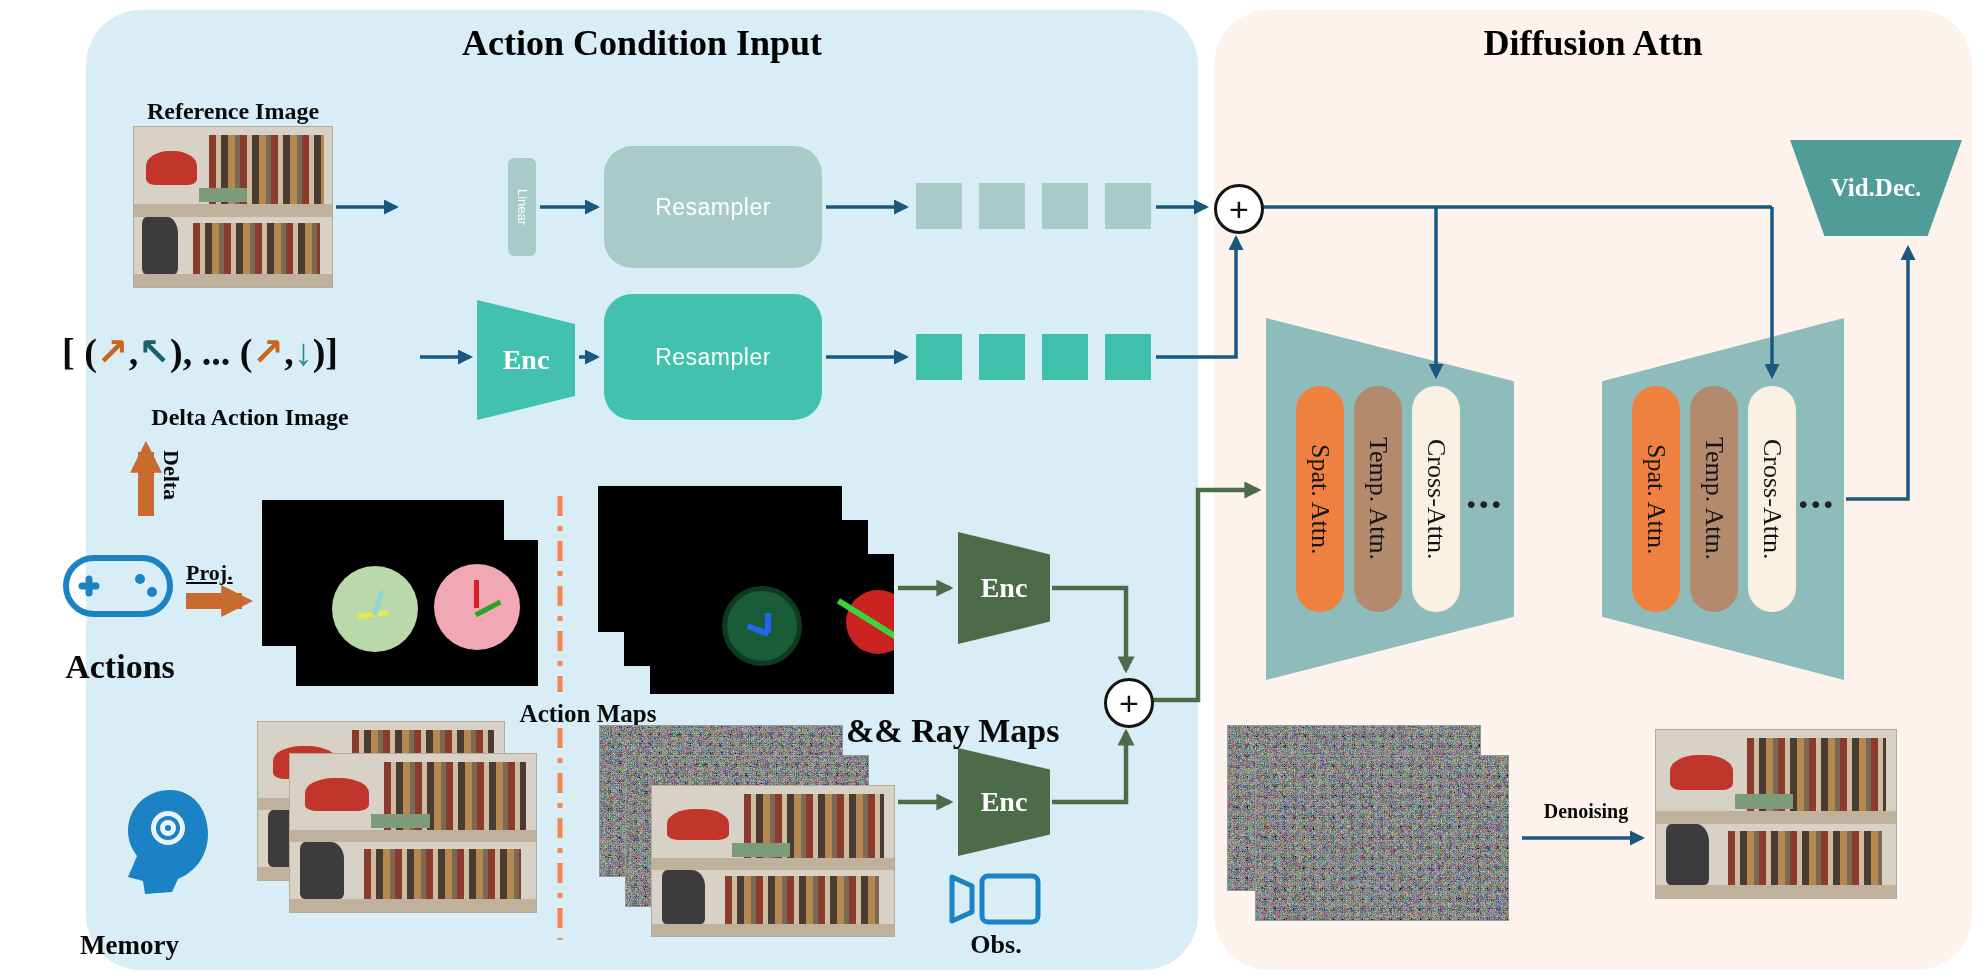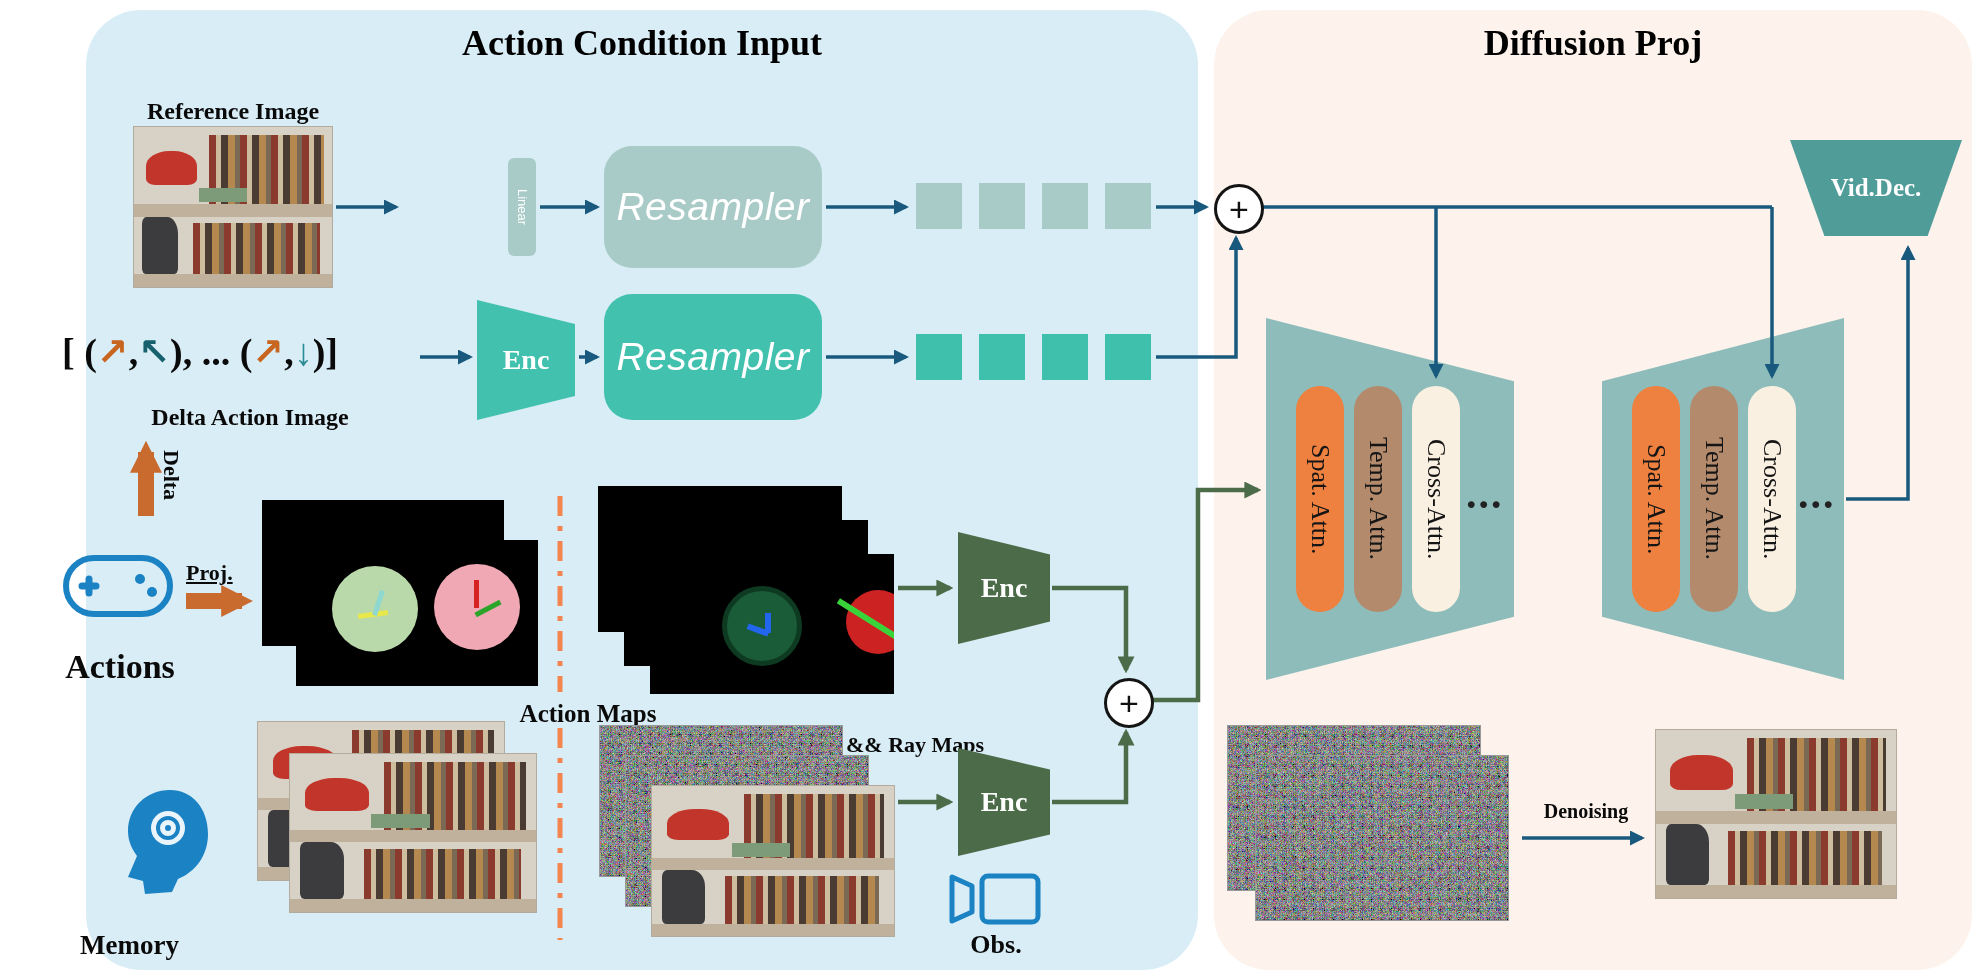--- a/index.html
+++ b/index.html
@@ -27,21 +27,21 @@
   .noise-frame{position:absolute;background:#888;overflow:hidden;outline:1px solid #999;}
   .noise-fill{position:absolute;inset:0;width:100%;height:100%;}
   
   .blackmap{position:absolute;background:#000;overflow:hidden;}
   .circ{position:absolute;border-radius:50%;}
   .tick{position:absolute;}
   
   .trap-r{position:absolute;clip-path:polygon(0 0,100% 20%,100% 80%,0 100%);display:flex;align-items:center;justify-content:center;}
   .rounded-node{position:absolute;border-radius:28px;display:flex;align-items:center;justify-content:center;}
   .node-label{color:#fff;font-family:"Liberation Sans","DejaVu Sans",sans-serif;}
-  .res-label{font-size:39px;letter-spacing:.5px;font-style:italic;}
+  .res-label{font-size:23px;letter-spacing:.5px;}
   .enc-label{font-family:"Liberation Serif","DejaVu Serif",serif;font-weight:bold;font-size:28px;}
   .clip-label{font-family:"Liberation Serif","DejaVu Serif",serif;font-weight:bold;font-size:22px;letter-spacing:1px;}
   .sq{position:absolute;width:46px;height:46px;}
   .plus-circle{position:absolute;width:44px;height:44px;border:3px solid #141414;border-radius:50%;
                background:#fff;display:flex;align-items:center;justify-content:center;
                font-family:"Liberation Sans","DejaVu Sans",sans-serif;font-size:34px;color:#111;z-index:6;}
   
   .unet-enc{position:absolute;clip-path:polygon(0 0,100% 17.5%,100% 82.5%,0 100%);background:#8dbcba;}
   .unet-dec{position:absolute;clip-path:polygon(0 17.5%,100% 0,100% 100%,0 82.5%);background:#8dbcba;}
   .attn-bar{position:absolute;width:48px;height:226px;border-radius:24px;display:flex;align-items:center;justify-content:center;z-index:3;}
@@ -72,21 +72,21 @@
         <feComponentTransfer>
             <feFuncA type="linear" slope="0" intercept="1"></feFuncA>
           </feComponentTransfer>
       </filter>
     </defs>
   </svg>
 
   <div id="panel-left" class="panel"></div>
   <div id="panel-right" class="panel"></div>
   <div id="title-left" class="panel-title">Action Condition Input</div>
-  <div id="title-right" class="panel-title">Diffusion Proj</div>
+  <div id="title-right" class="panel-title">Diffusion Attn</div>
 
   <div class="lbl" style="left:134px;top:98px;width:198px;text-align:center;font-size:24px;">Reference Image</div>
   <div class="photo" style="left:134px;top:127px;width:198px;height:160px;">
     <div class="ph-books ph-books-top"></div>
     <div class="ph-car"></div>
     <div class="ph-shelf ph-shelf-mid"></div>
     <div class="ph-green"></div>
     <div class="ph-arm"></div>
     <div class="ph-books ph-books-bot"></div>
     <div class="ph-shelf ph-shelf-bot"></div>
@@ -151,21 +151,21 @@
     <div class="circ" style="left:72px;top:32px;width:70px;height:70px;background:#1a5c38;border:5px solid #0d3a21;">
       <div class="tick" style="left:20px;top:36px;width:22px;height:6px;background:#2266ee;transform:rotate(20deg);"></div>
       <div class="tick" style="left:38px;top:22px;width:6px;height:20px;background:#2266ee;"></div>
     </div>
     <div class="circ" style="left:196px;top:36px;width:64px;height:64px;background:#cc2222;">
       <div class="tick" style="left:-14px;top:30px;width:84px;height:6px;background:#39d439;transform:rotate(32deg);"></div>
     </div>
   </div>
 
   <div class="lbl" style="left:468px;top:700px;width:240px;text-align:center;font-size:25px;">Action Maps</div>
-  <div class="lbl" style="left:846px;top:732px;font-size:22px;">&amp;&amp; Ray Maps</div>
+  <div class="lbl" style="left:846px;top:712px;font-size:34px;">&amp;&amp; Ray Maps</div>
 
   <div class="trap-r" style="left:958px;top:532px;width:92px;height:112px;background:#4c6b48;">
     <span class="node-label enc-label">Enc</span>
   </div>
 
   <svg class="icon-svg" style="left:116px;top:786px;" width="100" height="114" viewBox="0 0 100 114">
     <path fill="#1b82c4" d="M54 4 C30 4 12 22 12 45 c0 10 4 18 9 25 l-9 21 15 4 2 13 27 -2 6 -13 c17 -7 30 -23 30 -45 C92 22 76 4 54 4 z"></path>
     <circle cx="52" cy="42" r="17" fill="#eaf4fb"></circle>
     <circle cx="52" cy="42" r="10" fill="none" stroke="#1b82c4" stroke-width="4"></circle>
     <circle cx="52" cy="42" r="3" fill="#1b82c4"></circle>

